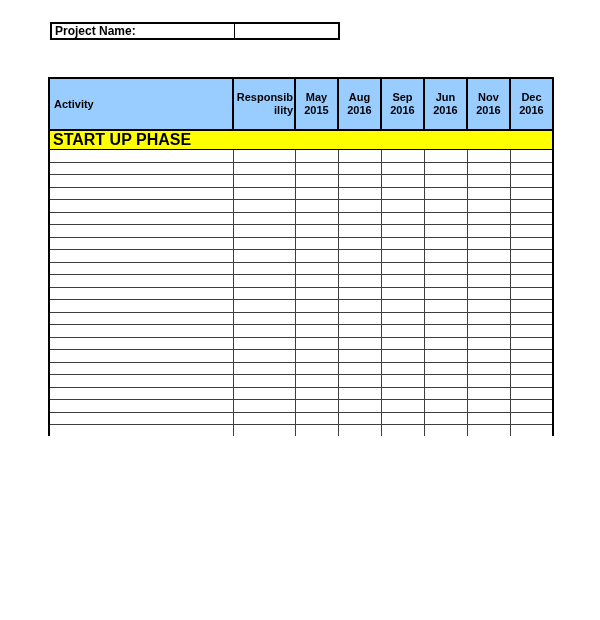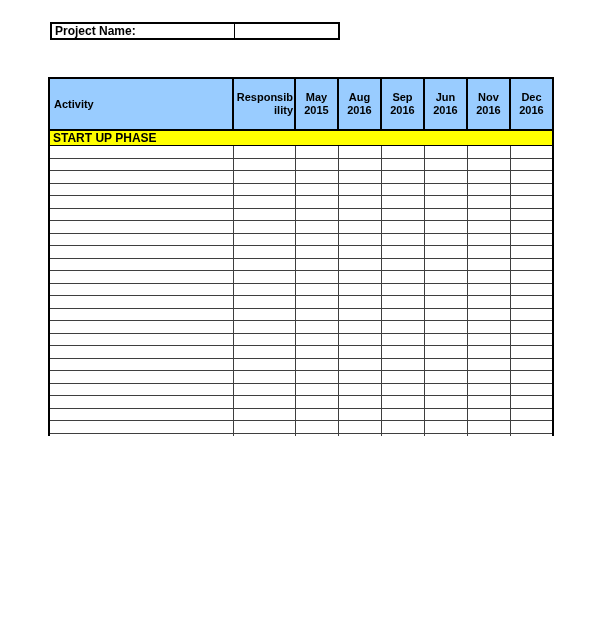--- a/index.html
+++ b/index.html
@@ -60,21 +60,21 @@
   }
   .plan-table th.col-activity {
     text-align: left;
     padding-left: 4px;
   }
   .plan-table th.col-resp { word-break: break-all; text-align: right; }
   .phase-row td {
     background: var(--phase-bg, #FFFF00);
     border: 1px solid var(--border, #000);
     height: 14px;
-    font-size: 12px;
+    font-size: 16px;
     font-weight: bold;
     text-align: left;
     padding: 0 3px;
     white-space: nowrap;
     overflow: hidden;
   }
   .data-row td {
     border: 1px solid var(--grid, #3F3F3F);
     height: 11.5px;
     padding: 0;

